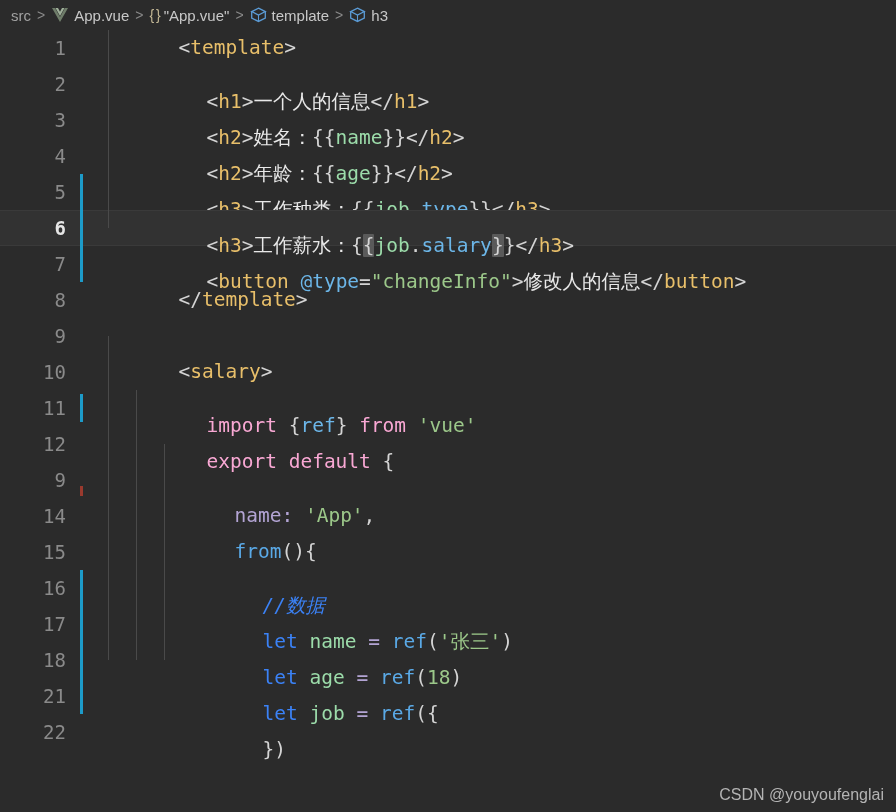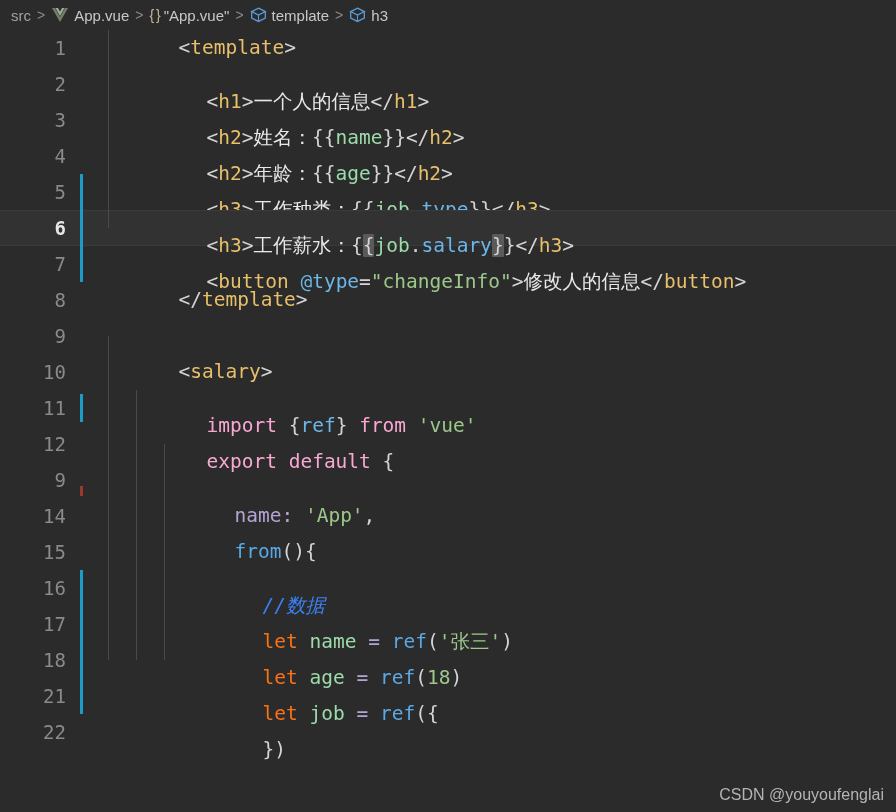--- a/index.html
+++ b/index.html
@@ -110,21 +110,21 @@
   }
 
   
   .t-punc   { color: #d4d4d4; }          
   .t-tag    { color: #e8bf6a; }          
   .t-text   { color: #e8e8e8; margin-top: 24px; }          
   .t-interp { color: #9cdcaa; }          
   .t-prop   { color: #6cb6e8; }          
   .t-string { color: #9cc88a; }          
   .t-kw     { color: #f9a8d4; }          
-  .t-let    { color: #f97316; }          
+  .t-let    { color: #3b82f6; }          
   .t-key    { color: #b3a4d4; }          
   .t-fn     { color: #5aa9e6; }          
   .t-var    { color: #9cdcaa; }          
   .t-num    { color: #9cc88a; }
   .t-comment{ color: #3b82f6; font-style: italic; }
 
   
   .bmatch {
     background: #5a5a5a;
     border-radius: 1px;

